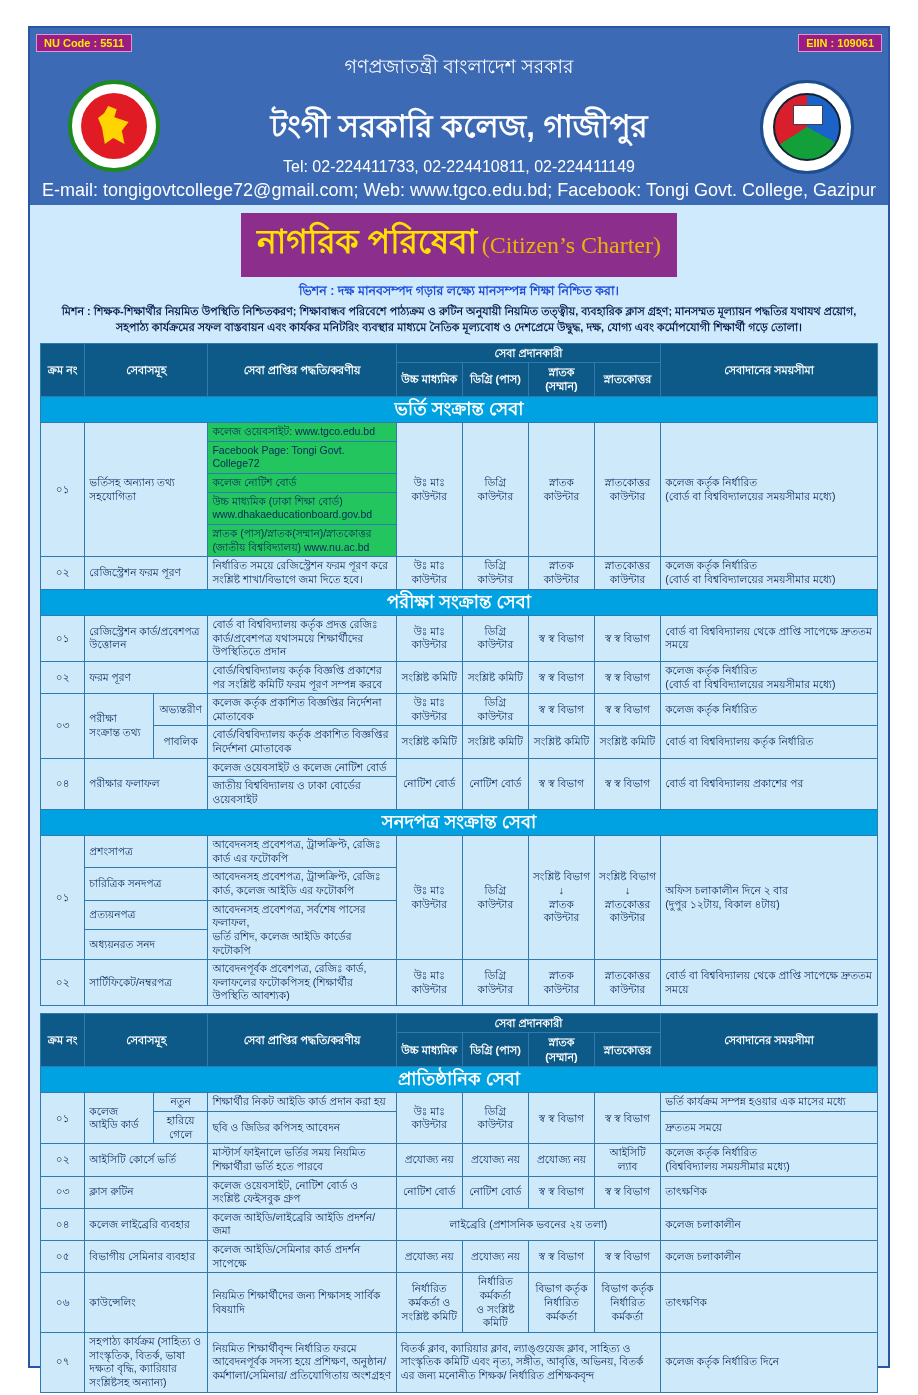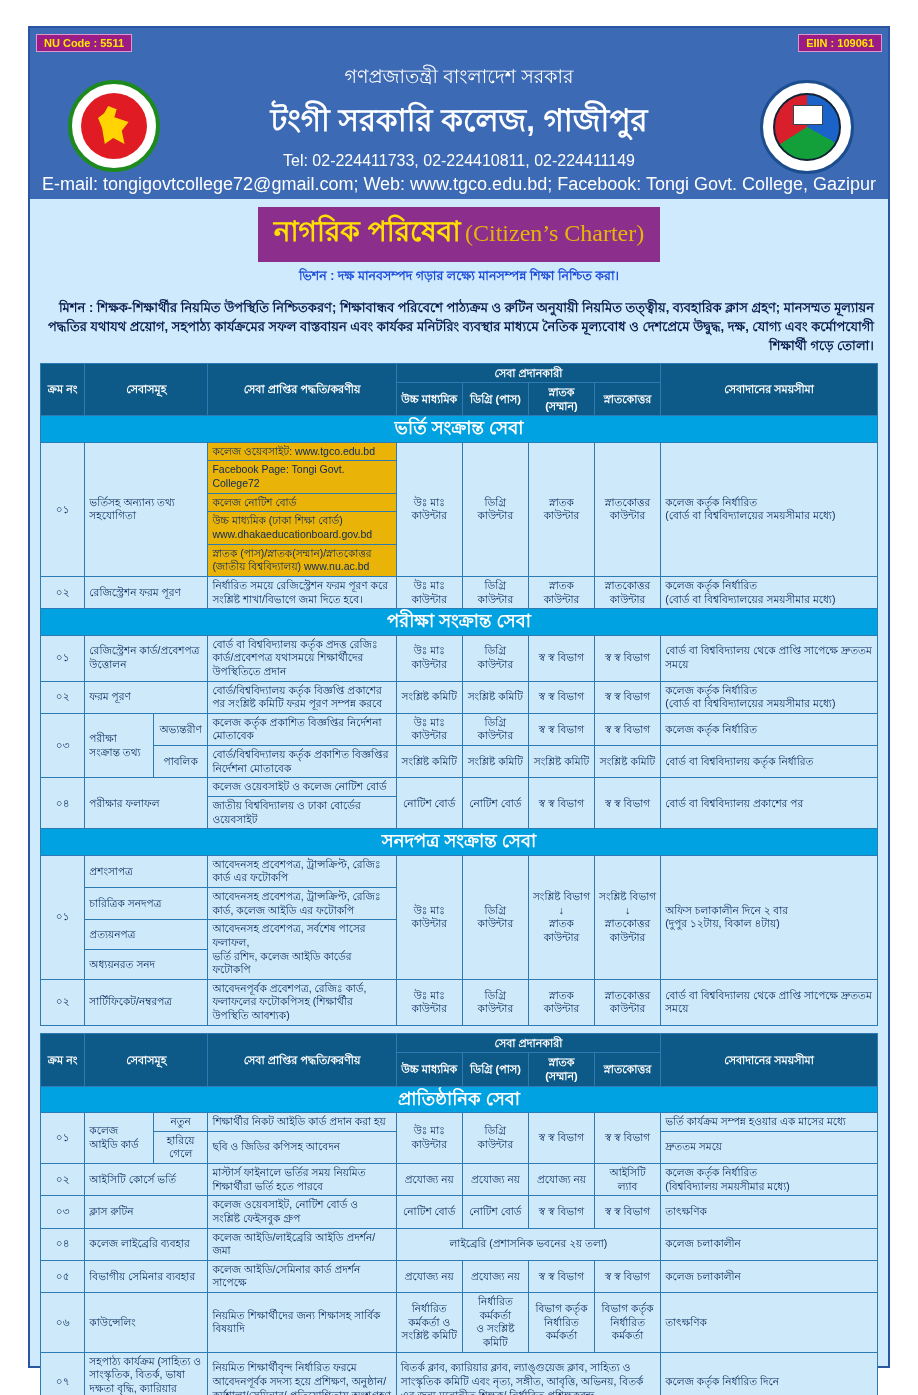--- a/index.html
+++ b/index.html
@@ -1,56 +1,56 @@
 <!DOCTYPE html>
 <html lang="bn"><head>
 <meta charset="utf-8">
 <style>
   html,body{margin:0;padding:0;background:#ffffff;width:918px;height:1395px;overflow:hidden;
     font-family:"Liberation Sans","DejaVu Sans",sans-serif;}
   .page{position:absolute;left:28px;top:26px;width:862px;height:1342px;background:#cfeafc;
     border:2px solid #2a55a2;box-sizing:border-box;display:flex;flex-direction:column;}
   
   .hdr-band{position:relative;background:#3d6ab5;color:#fff;text-align:center;
-    padding:20px 0 4px;flex:0 0 auto;min-height:158px;box-sizing:border-box;}
+    padding:10px 0 4px;flex:0 0 auto;min-height:158px;box-sizing:border-box;}
   .badge{position:absolute;top:6px;background:#9b1b87;color:#ffe900;font-weight:bold;
     font-size:11px;padding:2px 7px;border:1px solid #d9c; }
   .badge.left{left:6px;} .badge.right{right:6px;}
   .h-line1{font-size:19px;margin-top:14px;}
   .h-line2{font-size:24px;margin-top:2px;}
-  .h-line3{font-size:31px;font-weight:bold;margin-top:2px;}
+  .h-line3{font-size:31px;font-weight:bold;margin-top:18px;}
   .h-tel{font-size:16px;margin-top:4px;}
   .h-mail{font-size:18px;margin-top:4px;}
   
   .gov-logo{position:absolute;left:38px;top:52px;width:92px;height:92px;border-radius:50%;
     background:#fff;border:4px solid #1d8a1d;box-sizing:border-box;}
   .gov-logo .inner{position:absolute;left:9px;top:9px;width:66px;height:66px;border-radius:50%;background:#e01b24;}
   .gov-logo .map{position:absolute;left:26px;top:22px;width:34px;height:40px;background:#ffd400;
     clip-path:polygon(30% 0,55% 8%,48% 28%,90% 40%,70% 62%,78% 95%,45% 80%,20% 95%,12% 55%,0 30%,18% 18%);}
   .col-logo{position:absolute;right:34px;top:52px;width:94px;height:94px;border-radius:50%;
     background:#fff;border:3px solid #1b4d8f;box-sizing:border-box;}
   .col-logo .pie{position:absolute;left:10px;top:10px;width:68px;height:68px;border-radius:50%;
     background:conic-gradient(#1b63c9 0 33%,#13a03b 33% 66%,#d91f2c 66% 100%);border:2px solid #123;box-sizing:border-box;}
   .col-logo .book{position:absolute;left:30px;top:22px;width:28px;height:18px;background:#fff;border:1px solid #345;}
   
   .content{flex:1 1 auto;padding:7px 10px 0;display:flex;flex-direction:column;}
   .title-wrap{text-align:center;margin-top:1px;}
   .title-band{display:inline-block;background:#8c2f8c;padding:3px 16px 5px;}
-  .title-bn{color:#ffe000;font-size:28px;font-weight:bold;}
+  .title-bn{color:#ffe000;font-size:33px;font-weight:bold;}
   .title-en{color:#eab308;font-size:24px;font-family:"Liberation Serif","DejaVu Serif",serif;}
   .vision{color:#1d4ed8;font-size:12.5px;text-align:center;margin-top:5px;font-weight:bold;}
-  .mission{color:#0a1c4e;font-size:13px;text-align:right;margin-top:12px;font-weight:bold;line-height:1.45;padding:0 4px;}
+  .mission{color:#0a1c4e;font-size:11px;text-align:center;margin-top:2px;font-weight:bold;line-height:1.45;padding:0 4px;}
   
   table.svc{border-collapse:collapse;width:100%;table-layout:fixed;margin-top:7px;}
   table.svc td{border:1px solid #2e7ab3;background:#cde9fa;color:#0a2a5c;
     font-size:10.5px;line-height:1.3;text-align:center;vertical-align:middle;padding:2px 4px;box-sizing:border-box;}
   table.svc td.hdr{background:#0d5988;color:#ffffff;font-weight:bold;font-size:11px;}
   table.svc td.sec{background:#00a2e2;color:#ffffff;font-weight:bold;font-size:18px;padding:1px;}
   table.svc td.l{text-align:left;}
-  table.svc td.w{background:#eab308;}
+  table.svc td.w{background:#22c55e;}
 </style>
 </head>
 <body>
 
 <div class="page">
 
   <div class="hdr-band">
     <div class="badge left">NU Code : 5511</div>
     <div class="badge right">EIIN : 109061</div>
     <div class="gov-logo">

